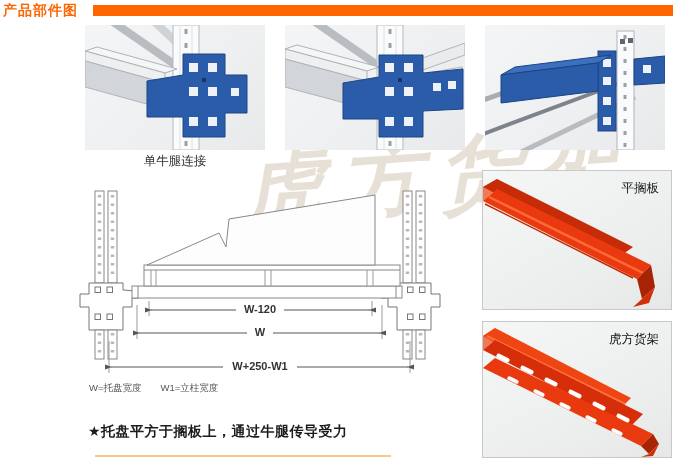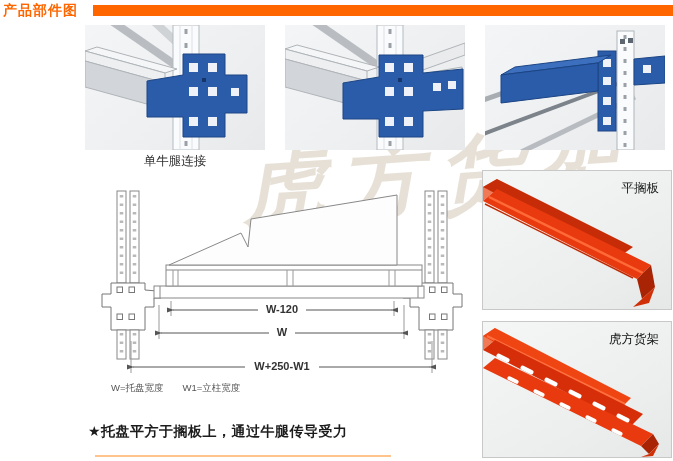--- a/index.html
+++ b/index.html
@@ -16,21 +16,21 @@
     transform:rotate(-4deg); white-space:nowrap; pointer-events:none; }
 
   
   .photo-panel { position:absolute; top:25px; width:180px; height:125px; z-index:2;
     background:linear-gradient(135deg,#f4f5f6 0%,#edeff1 60%,#e7e9eb 100%); overflow:hidden; }
   .pp1 { left:85px; } .pp2 { left:285px; } .pp3 { left:485px; }
   .photo-label { position:absolute; top:153px; width:180px; text-align:center; font-size:12.5px; color:#333; z-index:2; }
   .pl1 { left:85px; } .pl2 { left:285px; } .pl3 { left:485px; }
 
   
-  .diagram { position:absolute; left:99px; top:183px; width:380px; height:218px; z-index:2; }
+  .diagram { position:absolute; left:77px; top:183px; width:380px; height:218px; z-index:2; }
 
   
   .footnote { position:absolute; left:88px; top:423px; font-size:14px; font-weight:bold; color:#1c1c1c; letter-spacing:0.5px; z-index:2; }
 
   
   .bottom-divider { position:absolute; left:95px; top:455px; width:296px; height:2px; background:#ffc38c; z-index:2; }
 
   
   .shelf-panel { position:absolute; left:482px; width:190px; z-index:3; border:1px solid #c8c8c8;
     background:linear-gradient(150deg,#f5f6f6 0%,#eceeee 70%,#e6e8e8 100%); overflow:hidden; }

